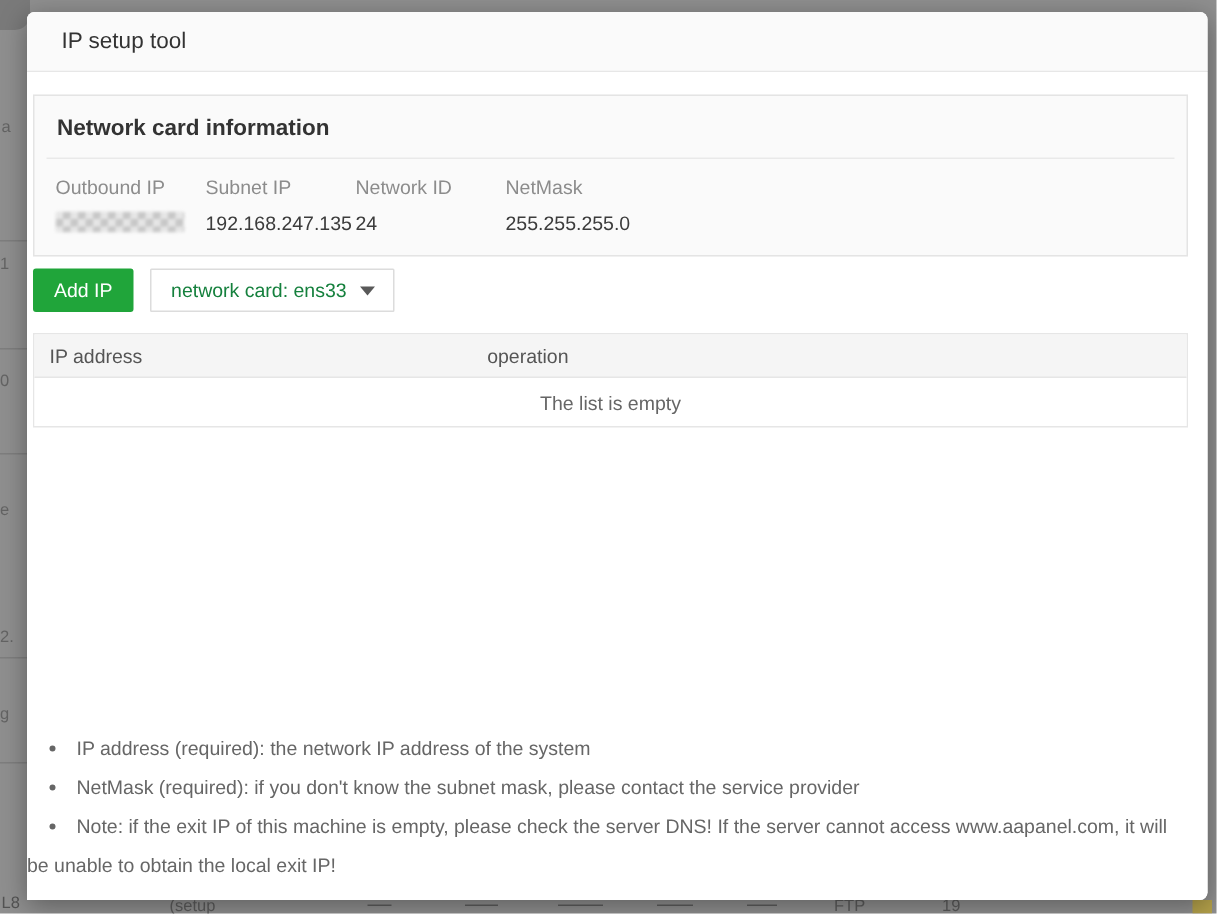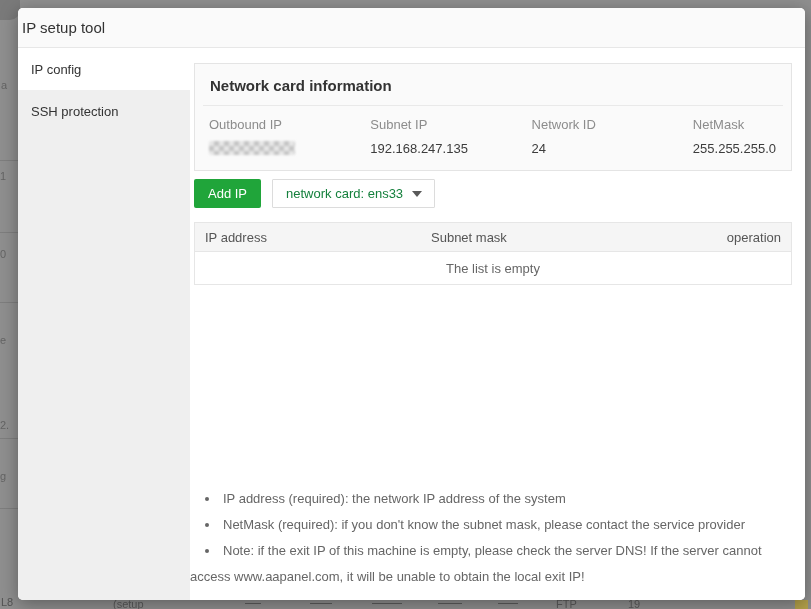--- a/index.html
+++ b/index.html
@@ -32,21 +32,21 @@
     position: absolute; left: 18px; top: 8px; width: 787px; height: 592px;
     background: #fff; border-radius: 5px;
     box-shadow: 0 4px 18px rgba(0,0,0,0.35);
     display: flex; flex-direction: column;
   }
   .titlebar {
     height: 40px; flex: 0 0 40px;
     background: #fafafa; border-bottom: 1px solid #e7e7e7;
     border-radius: 5px 5px 0 0;
     display: flex; align-items: center;
-    padding-left: 4px;
+    padding-left: 23px;
     font-size: 15px; color: #333;
   }
   .modal-body { flex: 1; display: flex; min-height: 0; }
 
   
   .sidebar {
     width: 172px; flex: 0 0 172px;
     background: #efefef;
     border-radius: 0 0 0 5px;
     overflow: hidden;
@@ -67,21 +67,21 @@
 
   
   .card {
     border: 1px solid #e4e4e4; background: #fafafa;
   }
   .card-title {
     padding: 13px 15px 11px 15px;
     font-size: 15px; font-weight: bold; color: #333;
   }
   .card-divider { height: 1px; background: #e9e9e9; margin: 0 8px; }
-  .fields { display: flex; padding: 11px 15px 13px 14px; justify-content: space-between; }
+  .fields { display: flex; padding: 11px 15px 13px 14px; }
   .field { width: 100px; }
   .field:last-child { width: auto; }
   .field-label { font-size: 13px; color: #8c8c8c; line-height: 16px; margin-bottom: 8px; }
   .field-value { font-size: 13px; color: #3c3c3c; line-height: 16px; white-space: nowrap; }
   .redacted {
     width: 86px; height: 14px; margin-top: 1px;
     background-image:
       linear-gradient(45deg, #c6c6c6 25%, transparent 25%, transparent 75%, #c6c6c6 75%),
       linear-gradient(45deg, #c6c6c6 25%, #e6e6e6 25%, #e6e6e6 75%, #c6c6c6 75%);
     background-size: 10px 10px;
@@ -162,28 +162,20 @@
 <div class="bg-square"></div>
 
 <div class="modal">
 
   <div class="titlebar">
     <span>IP setup tool</span>
   </div>
 
   <div class="modal-body">
 
-    <div class="sidebar">
-      <div class="side-item active">
-        <span>IP config</span>
-      </div>
-      <div class="side-item">
-        <span>SSH protection</span>
-      </div>
-    </div>
 
     <div class="content">
 
       <div class="card">
         <div class="card-title">Network card information</div>
         <div class="card-divider"></div>
         <div class="fields">
           <div class="field">
             <div class="field-label">Outbound IP</div>
             <div class="redacted"></div>
@@ -207,21 +199,20 @@
         <button class="btn-green">Add IP</button>
         <div class="nic-select">
           <span>network card: ens33</span>
           <span class="caret-down"></span>
         </div>
       </div>
 
       <div class="ip-table">
         <div class="ip-table-header">
           <div class="th-ip">IP address</div>
-          <div class="th-mask">Subnet mask</div>
           <div class="th-op">operation</div>
         </div>
         <div class="ip-table-empty">The list is empty</div>
       </div>
 
       <ul class="notes">
         <li>IP address (required): the network IP address of the system</li>
         <li>NetMask (required): if you don't know the subnet mask, please contact the service provider</li>
         <li>Note: if the exit IP of this machine is empty, please check the server DNS! If the server cannot access www.aapanel.com, it will be unable to obtain the local exit IP!</li>
       </ul>

